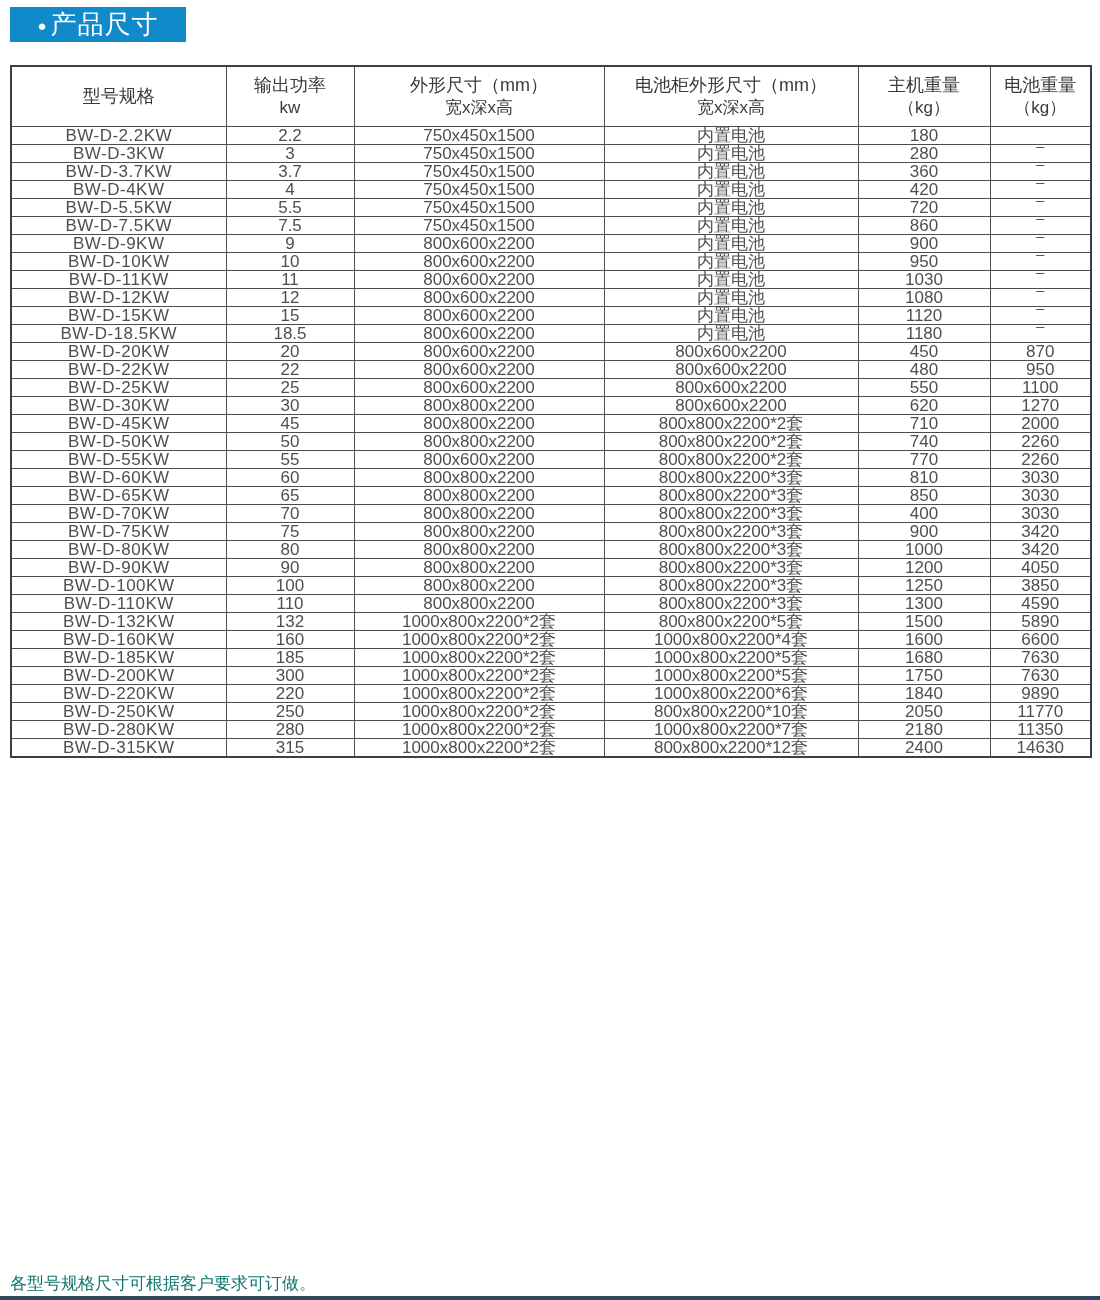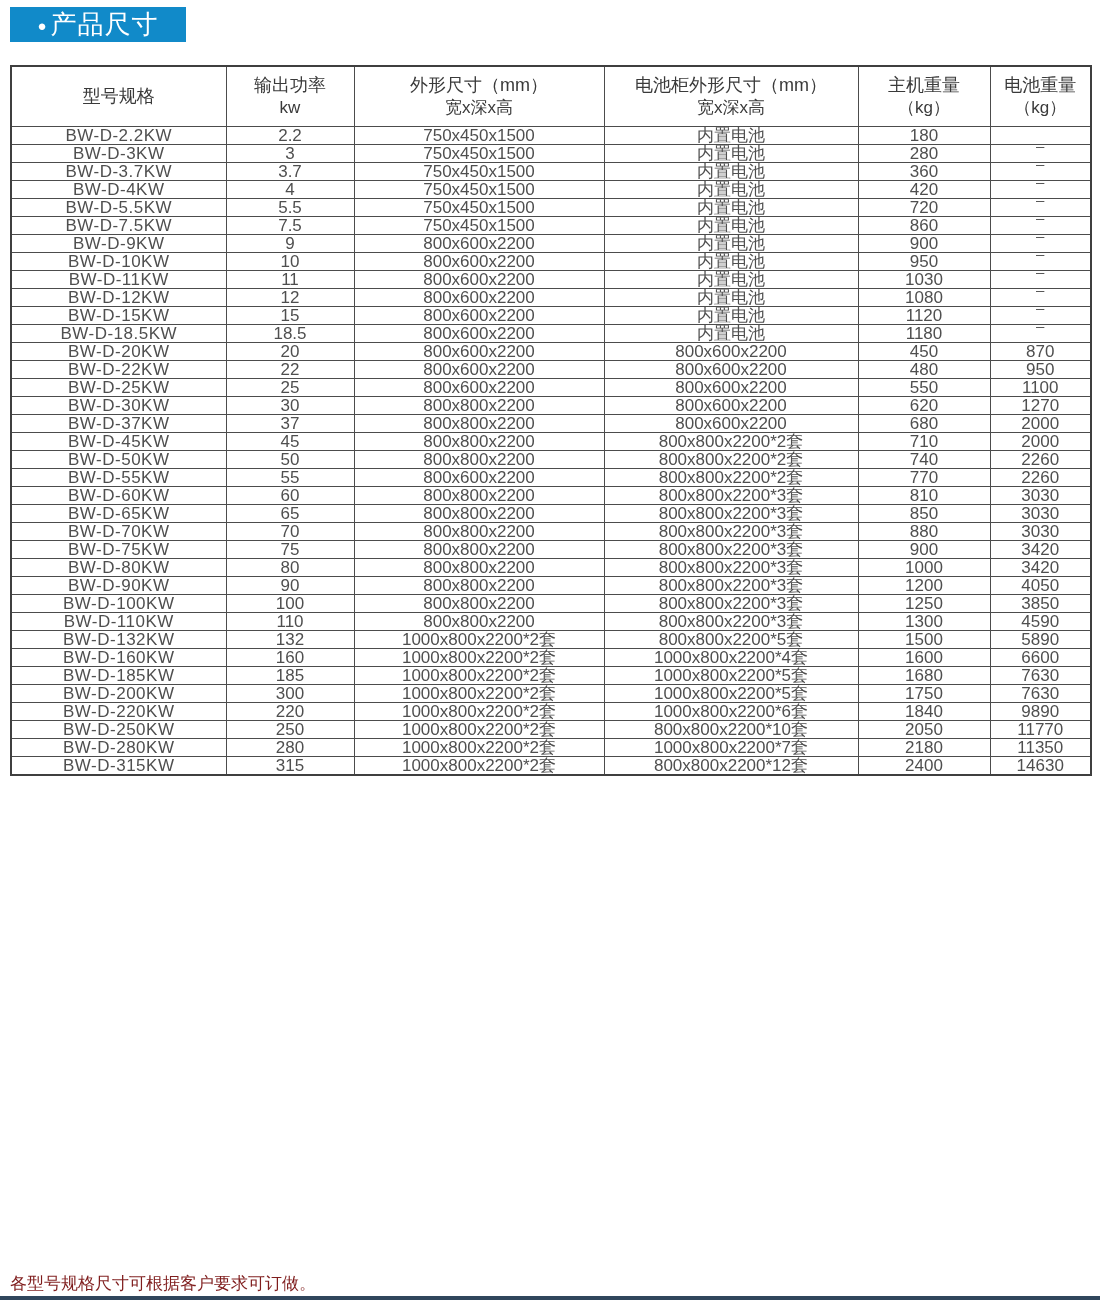--- a/index.html
+++ b/index.html
@@ -73,21 +73,21 @@
     display: inline-block;
     transform: translateY(-8px);
     font-size: 15px;
     color: #585858;
   }
   .footer-note {
     position: absolute;
     left: 10px;
     top: 1272px;
     font-size: 17px;
-    color: #7f1d1d;
+    color: #0f766e;
   }
   .bottom-rule {
     position: absolute;
     left: 0;
     top: 1296px;
     width: 1100px;
     height: 4px;
     background: #30465C;
   }
 </style>
@@ -260,28 +260,20 @@
         </tr>
         <tr data-name="table-row">
           <td data-name="cell-model">BW-D-30KW</td>
           <td data-name="cell-power">30</td>
           <td data-name="cell-dimensions">800x800x2200</td>
           <td data-name="cell-battery-cabinet">800x600x2200</td>
           <td data-name="cell-host-weight">620</td>
           <td data-name="cell-battery-weight">1270</td>
         </tr>
         <tr data-name="table-row">
-          <td data-name="cell-model">BW-D-37KW</td>
-          <td data-name="cell-power">37</td>
-          <td data-name="cell-dimensions">800x800x2200</td>
-          <td data-name="cell-battery-cabinet">800x600x2200</td>
-          <td data-name="cell-host-weight">680</td>
-          <td data-name="cell-battery-weight">2000</td>
-        </tr>
-        <tr data-name="table-row">
           <td data-name="cell-model">BW-D-45KW</td>
           <td data-name="cell-power">45</td>
           <td data-name="cell-dimensions">800x800x2200</td>
           <td data-name="cell-battery-cabinet">800x800x2200*2套</td>
           <td data-name="cell-host-weight">710</td>
           <td data-name="cell-battery-weight">2000</td>
         </tr>
         <tr data-name="table-row">
           <td data-name="cell-model">BW-D-50KW</td>
           <td data-name="cell-power">50</td>
@@ -312,21 +304,21 @@
           <td data-name="cell-dimensions">800x800x2200</td>
           <td data-name="cell-battery-cabinet">800x800x2200*3套</td>
           <td data-name="cell-host-weight">850</td>
           <td data-name="cell-battery-weight">3030</td>
         </tr>
         <tr data-name="table-row">
           <td data-name="cell-model">BW-D-70KW</td>
           <td data-name="cell-power">70</td>
           <td data-name="cell-dimensions">800x800x2200</td>
           <td data-name="cell-battery-cabinet">800x800x2200*3套</td>
-          <td data-name="cell-host-weight">880</td>
+          <td data-name="cell-host-weight">400</td>
           <td data-name="cell-battery-weight">3030</td>
         </tr>
         <tr data-name="table-row">
           <td data-name="cell-model">BW-D-75KW</td>
           <td data-name="cell-power">75</td>
           <td data-name="cell-dimensions">800x800x2200</td>
           <td data-name="cell-battery-cabinet">800x800x2200*3套</td>
           <td data-name="cell-host-weight">900</td>
           <td data-name="cell-battery-weight">3420</td>
         </tr>

